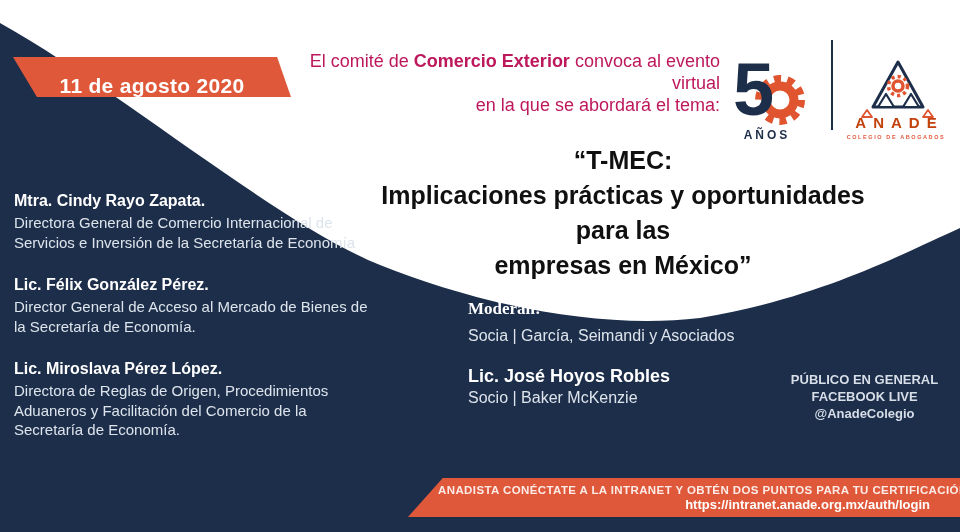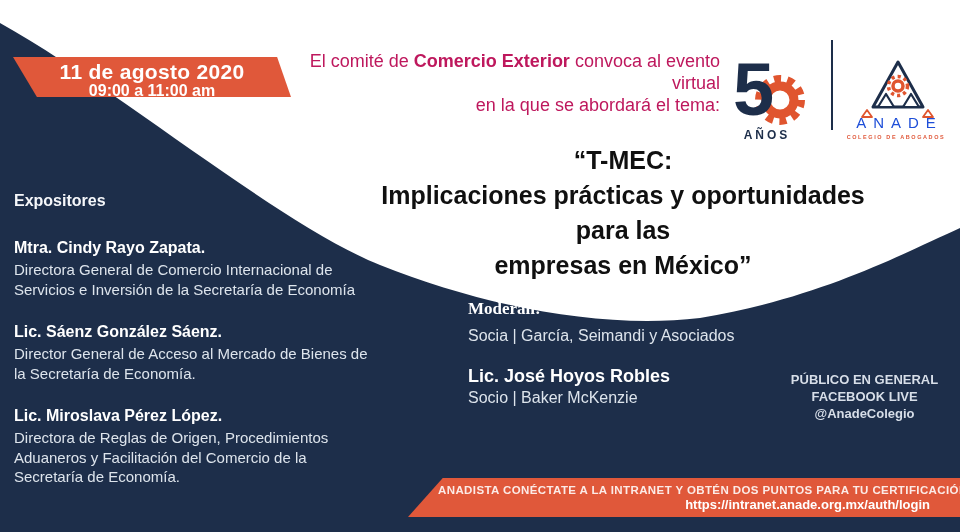--- a/index.html
+++ b/index.html
@@ -12,41 +12,41 @@
   .abs { position:absolute; }
 
   
   #bg-svg { position:absolute; left:0; top:0; z-index:0; }
 
   
   .date-banner {
     left:13px; top:57px; width:278px; height:40px; z-index:5;
     background:#E0583A; color:#ffffff; text-align:center;
     clip-path:polygon(0 0, 95% 0, 100% 100%, 8.6% 100%);
-    padding-top:3px;
+    padding-top:17px;
   }
   .date-banner .d1 { font-size:21px; font-weight:bold; line-height:23px; letter-spacing:.3px; }
   .date-banner .d2 { font-size:16px; font-weight:bold; line-height:15px; }
 
   
   .intro {
     left:280px; top:50px; width:440px; text-align:right; z-index:4;
     color:#be185d; font-size:18px; line-height:22px;
   }
   .intro b { font-weight:bold; }
 
   
   .num5 { left:733px; top:53px; font-size:74px; font-weight:bold; color:#1D2E4A; line-height:1; z-index:4; }
   .anios { left:738px; top:128px; width:58px; text-align:center; font-size:12px; font-weight:bold; letter-spacing:3px; color:#1D2E4A; z-index:4; }
   #gear50 { left:752px; top:72px; z-index:3; }
   .divider { left:831px; top:40px; width:2px; height:90px; background:#1D2E4A; z-index:4; }
 
   
   #anade-mark { left:840px; top:50px; z-index:4; }
-  .anade-name { left:842px; top:114px; width:108px; text-align:center; font-size:15px; font-weight:normal; letter-spacing:7px; color:#1d4ed8; z-index:4; text-indent:7px; }
+  .anade-name { left:842px; top:114px; width:108px; text-align:center; font-size:15px; font-weight:bold; letter-spacing:7px; color:#c2410c; z-index:4; text-indent:7px; }
   .anade-tagline { left:842px; top:134px; width:108px; text-align:center; font-size:5.5px; font-weight:bold; letter-spacing:1.6px; color:#E0583A; z-index:4; }
 
   
   .title {
     left:323px; top:143px; width:600px; text-align:center; z-index:4;
     color:#101010; font-weight:bold; font-size:25px; line-height:35px;
   }
   .title div { white-space:nowrap; }
 
   
@@ -115,27 +115,26 @@
 <div class="abs anade-tagline">COLEGIO DE ABOGADOS</div>
 
 <div class="abs title">
   <div>“T-MEC:</div>
   <div>Implicaciones prácticas y oportunidades</div>
   <div>para las</div>
   <div>empresas en México”</div>
 </div>
 
 <div class="abs speakers">
-  <div class="heading">Expositores</div>
   <div class="speaker">
     <div class="name">Mtra. Cindy Rayo Zapata.</div>
     <div class="role">Directora General de Comercio Internacional de Servicios e Inversión de la Secretaría de Economía</div>
   </div>
   <div class="speaker">
-    <div class="name">Lic. Sáenz González Sáenz.</div>
+    <div class="name">Lic. Félix González Pérez.</div>
     <div class="role">Director General de Acceso al Mercado de Bienes de la Secretaría de Economía.</div>
   </div>
   <div class="speaker">
     <div class="name">Lic. Miroslava Pérez López.</div>
     <div class="role">Directora de Reglas de Origen, Procedimientos Aduaneros y Facilitación del Comercio de la Secretaría de Economía.</div>
   </div>
 </div>
 
 <div class="abs moderators">
   <div class="heading">Moderan:</div>

